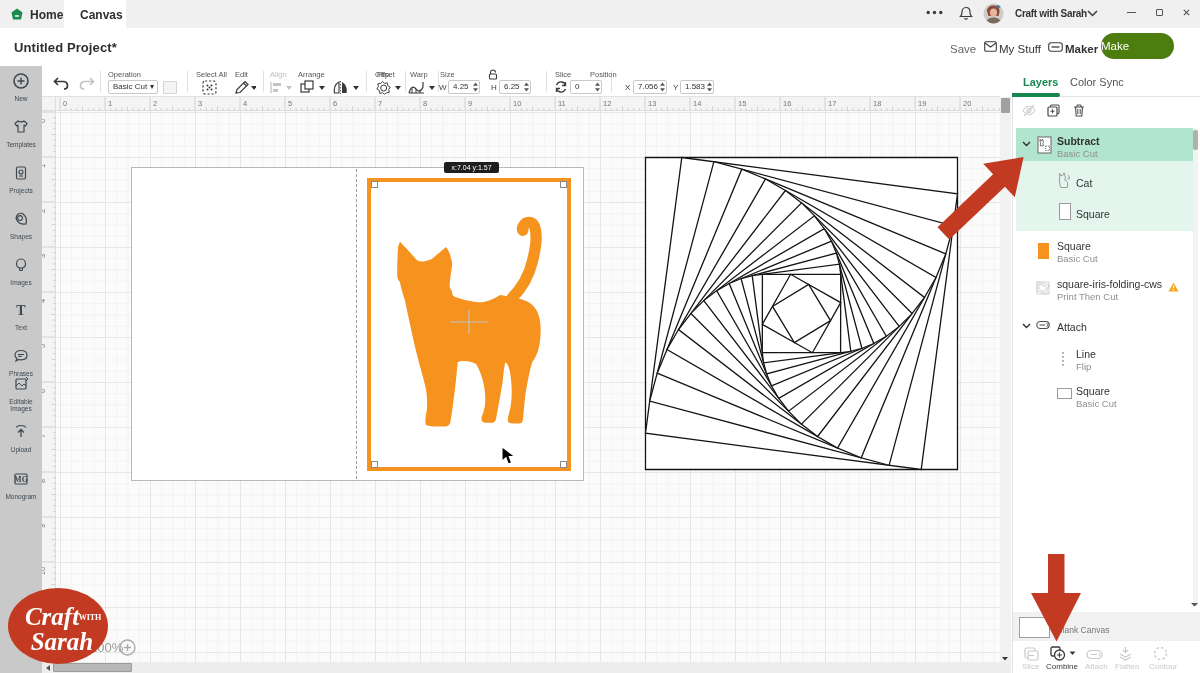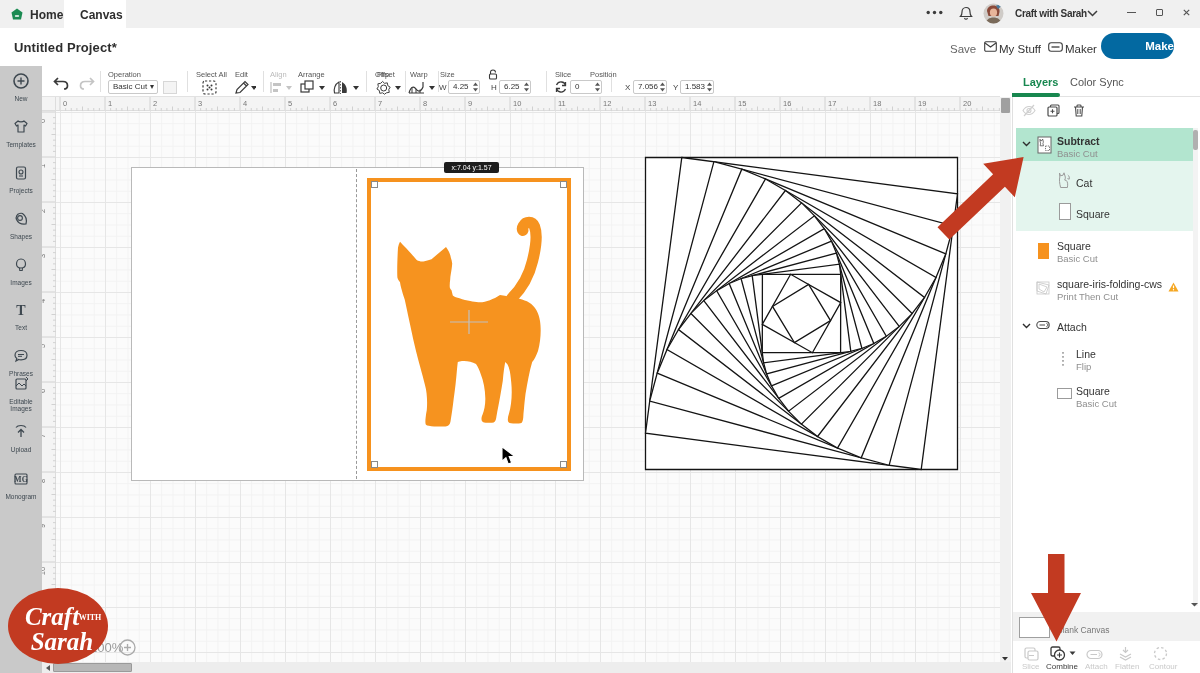--- a/index.html
+++ b/index.html
@@ -13,22 +13,22 @@
 .tabtxt { font-size:12px; font-weight:bold; color:#2e2e2e; }
 #home-txt { left:30px; top:8px; }
 #canvas-txt { left:80px; top:8px; }
 #whoami { left:1015px; top:8px; font-size:10px; color:#333; letter-spacing:-0.3px;font-weight:bold; }
 
 
 #header { left:0; top:28px; width:1200px; height:38px; background:#fff; }
 #title { left:14px; top:40px; font-size:13px; font-weight:bold; color:#2e2e2e; letter-spacing:0.1px; }
 #save { left:950px; top:43px; font-size:11.5px; color:#666; }
 #mystuff { left:999px; top:43px; font-size:11.5px; color:#333; }
-#maker { left:1065px; top:43px; font-size:11.5px; color:#333; }
-#makebtn { left:1101px; top:33px; width:73px; height:26px; background:#0369a1; border-radius:13px; color:#fff; font-size:11.5px; font-weight:bold; text-align:right; line-height:26px; }
+#maker { left:1065px; top:43px; font-size:11.5px; color:#333;font-weight:bold; }
+#makebtn { left:1101px; top:33px; width:73px; height:26px; background:#4d7c0f; border-radius:13px; color:#fff; font-size:11.5px; font-weight:normal; text-align:left; line-height:26px; }
 
 
 #toolbar { left:42px; top:66px; width:958px; height:31px; background:#fff; border-bottom:1px solid #e2e2e2; }
 .tb-label { position:absolute; top:4px; font-size:7.5px; color:#555; }
 .tb-label-g { position:absolute; top:4px; font-size:7.5px; color:#bbb; }
 .tb-sep { position:absolute; top:5px; width:1px; height:21px; background:#e0e0e0; }
 .inp { position:absolute; top:14px; height:14px; border:1px solid #c9c9c9; border-radius:2px; background:#fff; font-size:8px; color:#333; padding-left:4px; line-height:12px; }
 .spin { position:absolute; top:16px; width:5px; height:10px; }
 .ilabel { position:absolute; top:17px; font-size:8px; color:#444; }
 

